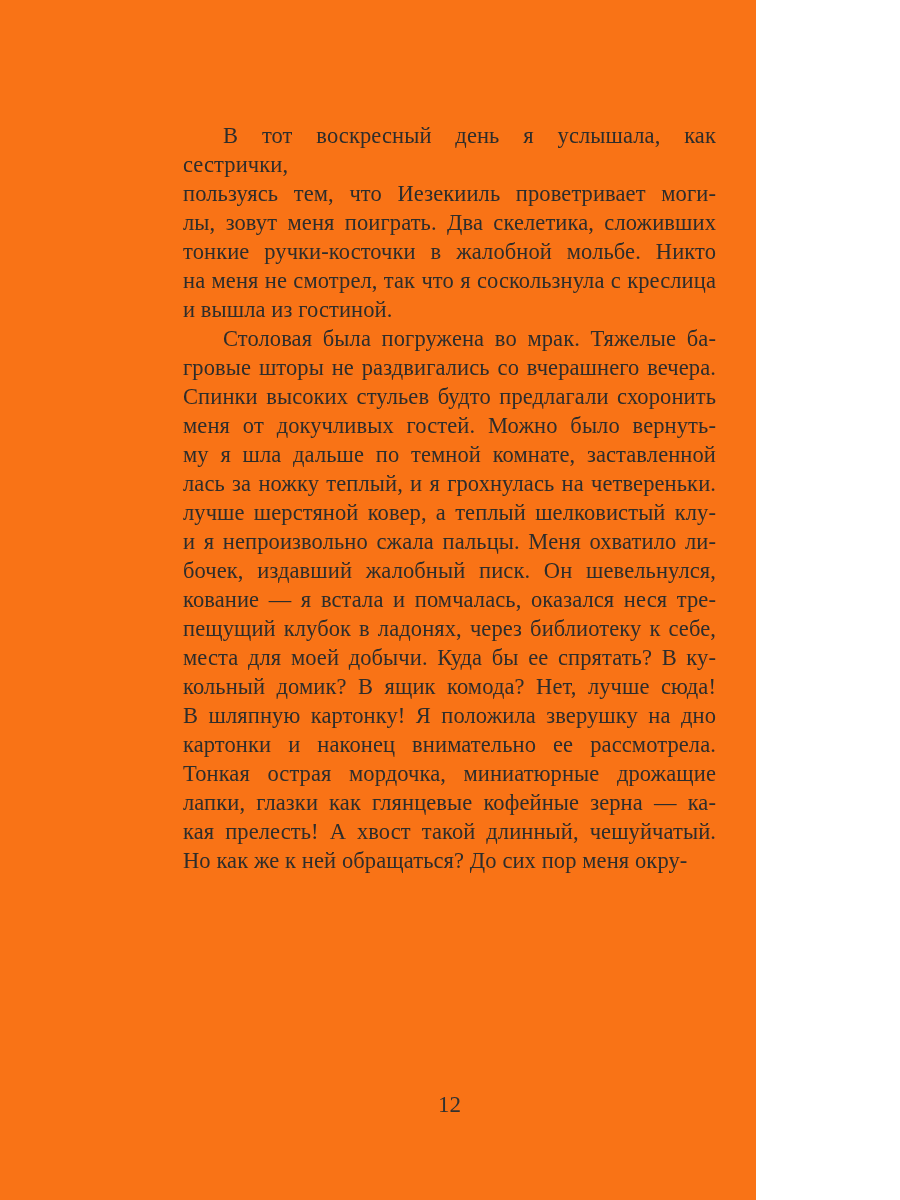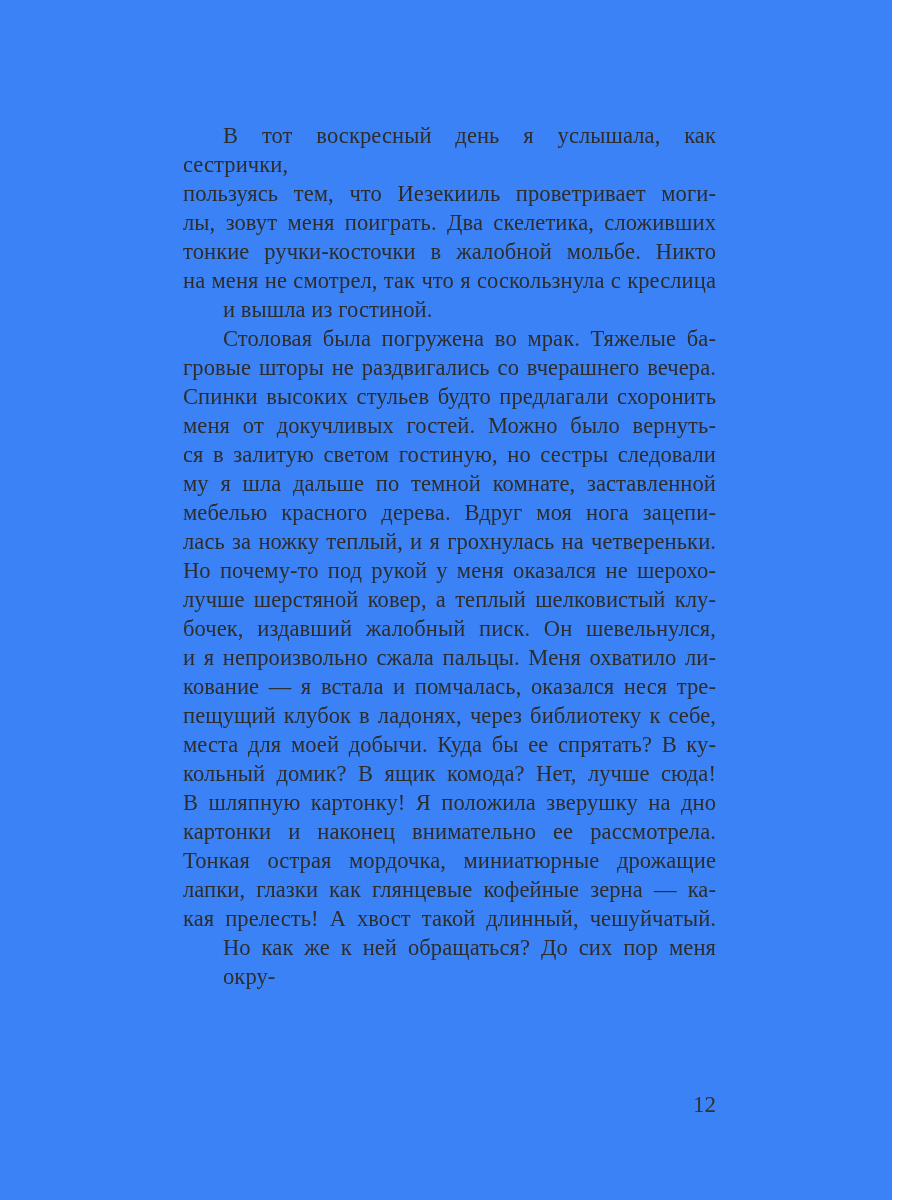--- a/index.html
+++ b/index.html
@@ -2,23 +2,23 @@
 <html><head>
 <meta charset="utf-8">
 <style>
   html, body {
     margin: 0;
     padding: 0;
     background: #ffffff;
   }
   .sheet {
     position: relative;
-    width: 892px;
+    width: 756px;
     height: 1200px;
-    background: #3b82f6;
+    background: #f97316;
     font-family: "Liberation Serif", "DejaVu Serif", serif;
     color: #2e2d2b;
     overflow: hidden;
   }
   .text-block {
     position: absolute;
     left: 183px;
     top: 121px;
     width: 533px;
     font-size: 22.5px;
@@ -32,28 +32,27 @@
   .line {
     display: block;
     text-align: justify;
     text-align-last: justify;
   }
   .line.first {
     text-indent: 40px;
   }
   .line.last {
     text-align-last: left;
-    margin-left: 40px;
   }
   .page-footer {
     position: absolute;
     left: 183px;
     top: 1090px;
     width: 533px;
-    text-align: right;
+    text-align: center;
   }
   .page-number {
     font-size: 23px;
     line-height: 29px;
     color: #333230;
   }
 </style>
 </head>
 <body>
 
@@ -65,28 +64,25 @@
         <span class="line">лы, зовут меня поиграть. Два скелетика, сложивших</span>
         <span class="line">тонкие ручки-косточки в жалобной мольбе. Никто</span>
         <span class="line">на меня не смотрел, так что я соскользнула с креслица</span>
         <span class="line last">и вышла из гостиной.</span>
       </p>
       <p class="para">
         <span class="line first">Столовая была погружена во мрак. Тяжелые ба-</span>
         <span class="line">гровые шторы не раздвигались со вчерашнего вечера.</span>
         <span class="line">Спинки высоких стульев будто предлагали схоронить</span>
         <span class="line">меня от докучливых гостей. Можно было вернуть-</span>
-        <span class="line">ся в залитую светом гостиную, но сестры следовали</span>
         <span class="line">му я шла дальше по темной комнате, заставленной</span>
-        <span class="line">мебелью красного дерева. Вдруг моя нога зацепи-</span>
         <span class="line">лась за ножку теплый, и я грохнулась на четвереньки.</span>
-        <span class="line">Но почему-то под рукой у меня оказался не шерохо-</span>
         <span class="line">лучше шерстяной ковер, а теплый шелковистый клу-</span>
+        <span class="line">и я непроизвольно сжала пальцы. Меня охватило ли-</span>
         <span class="line">бочек, издавший жалобный писк. Он шевельнулся,</span>
-        <span class="line">и я непроизвольно сжала пальцы. Меня охватило ли-</span>
         <span class="line">кование — я встала и помчалась, оказался неся тре-</span>
         <span class="line">пещущий клубок в ладонях, через библиотеку к себе,</span>
       </p>
       <p class="para">
         <span class="line">места для моей добычи. Куда бы ее спрятать? В ку-</span>
         <span class="line">кольный домик? В ящик комода? Нет, лучше сюда!</span>
         <span class="line">В шляпную картонку! Я положила зверушку на дно</span>
         <span class="line">картонки и наконец внимательно ее рассмотрела.</span>
         <span class="line">Тонкая острая мордочка, миниатюрные дрожащие</span>
         <span class="line">лапки, глазки как глянцевые кофейные зерна — ка-</span>

